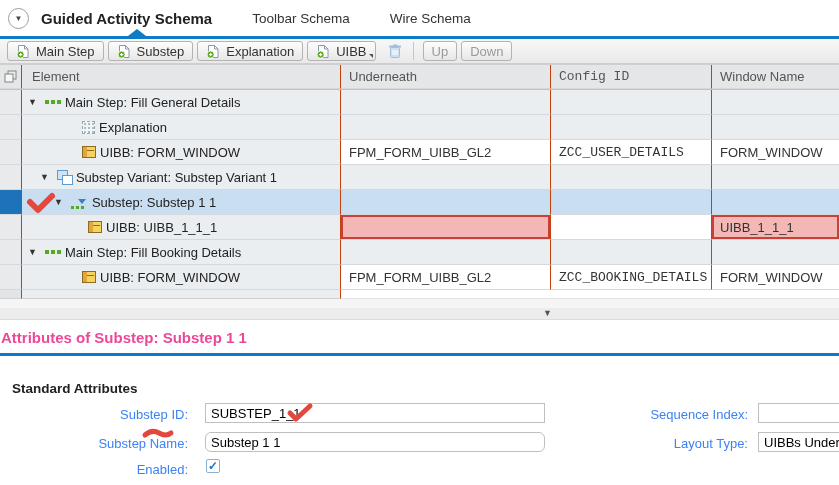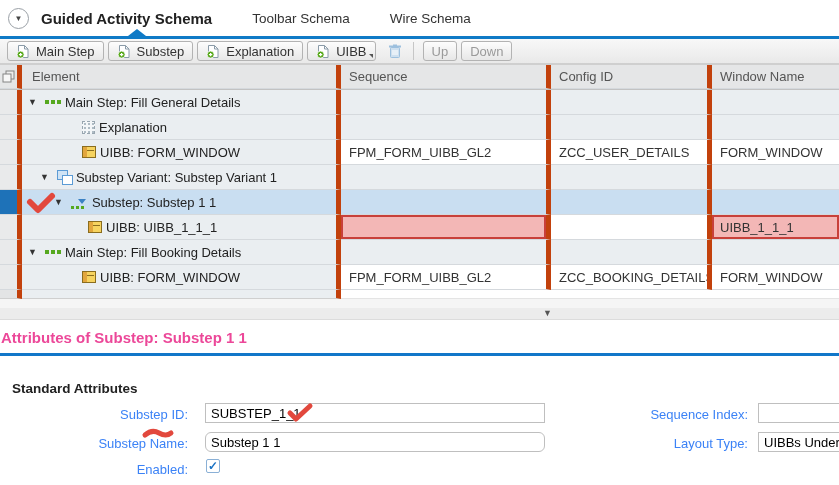--- a/index.html
+++ b/index.html
@@ -27,25 +27,25 @@
           border-left:4px solid transparent; border-top:4px solid #555; }
   .tbtn.disabled { color:#9a9a9a; cursor:default; }
   .icon-btn { width:26px; height:20px; margin-left:6px; display:flex; align-items:center; justify-content:center; cursor:default; }
   .tsep { width:1px; height:18px; background:#c6c6c6; margin:0 5px; }
 
   
   .gtable { position:absolute; left:0; top:64px; width:839px; }
   .thead, .trow { display:flex; width:839px; }
   .thead { height:26px; background:#e5e6e7; border-top:1px solid #cfcfcf; border-bottom:1px solid #c2c2c2; }
   .thead .cell { background:#e5e6e7; color:#555; display:flex; align-items:center; }
-  .cell { border-right:5px solid #c2410c; border-bottom:1px solid #d5d9dd; font-size:13px; display:flex; align-items:center; overflow:hidden; white-space:nowrap; }
+  .cell { border-right:1px solid #c2410c; border-bottom:1px solid #d5d9dd; font-size:13px; display:flex; align-items:center; overflow:hidden; white-space:nowrap; }
   .sel  { width:22px; flex:none; background:#e3e4e5; }
   .el   { width:319px; flex:none; padding-left:10px; background:#eaeef1; color:#222; }
   .comp { width:210px; flex:none; padding-left:8px; background:#eaeef1; }
-  .conf { width:161px; flex:none; padding-left:8px; background:#eaeef1; }
+  .conf { width:161px; flex:none; padding-left:8px; background:#eaeef1;font-family:Liberation Mono, monospace; }
   .win  { width:127px; flex:none; padding-left:8px; background:#eaeef1; border-right:none; }
   .trow { height:25px; }
   .trow .sel { background:#e9eaeb; }
   .trow .editable { background:#fff; }
   .trow .error { background:#f3b7b6; box-shadow:inset 0 0 0 2px #c8403a; }
   .trow.selected .sel { background:#1e72b8; }
   .trow.selected .el, .trow.selected .comp, .trow.selected .conf, .trow.selected .win { background:#c9def1; }
 
   .arrow { font-size:9px; color:#333; margin-right:8px; cursor:pointer; }
   .tlabel { margin-left:4px; }
@@ -170,21 +170,21 @@
 
   <div class="gtable">
     <div class="thead">
       <div class="cell sel" style="justify-content:center;">
         <svg width="13" height="13" viewBox="0 0 13 13">
             <rect x="4" y="1" width="8" height="8" fill="#ededed" stroke="#848484"></rect>
             <rect x="1" y="4" width="8" height="8" fill="#f7f7f7" stroke="#848484"></rect>
           </svg>
       </div>
       <div class="cell el" style="padding-left:10px;">Element</div>
-      <div class="cell comp">Sequence</div>
+      <div class="cell comp">Underneath</div>
       <div class="cell conf">Config ID</div>
       <div class="cell win">Window Name</div>
     </div>
 
     <div class="trow">
       <div class="cell sel"></div>
       <div class="cell el lvl1">
         <span class="arrow">▼</span>
         <span class="ticon ic-mainstep"></span>
         <span class="tlabel">Main Step: Fill General Details</span>

